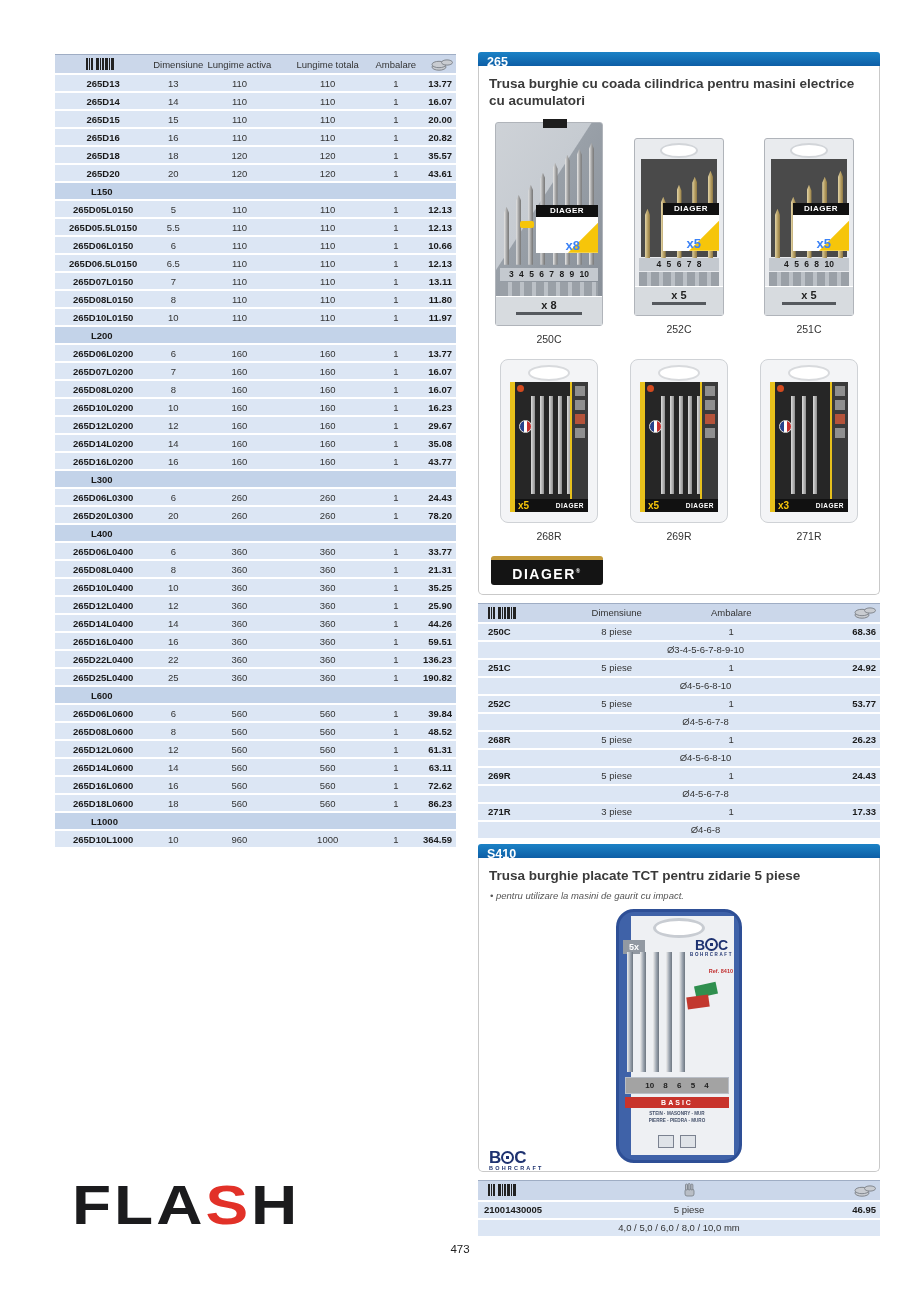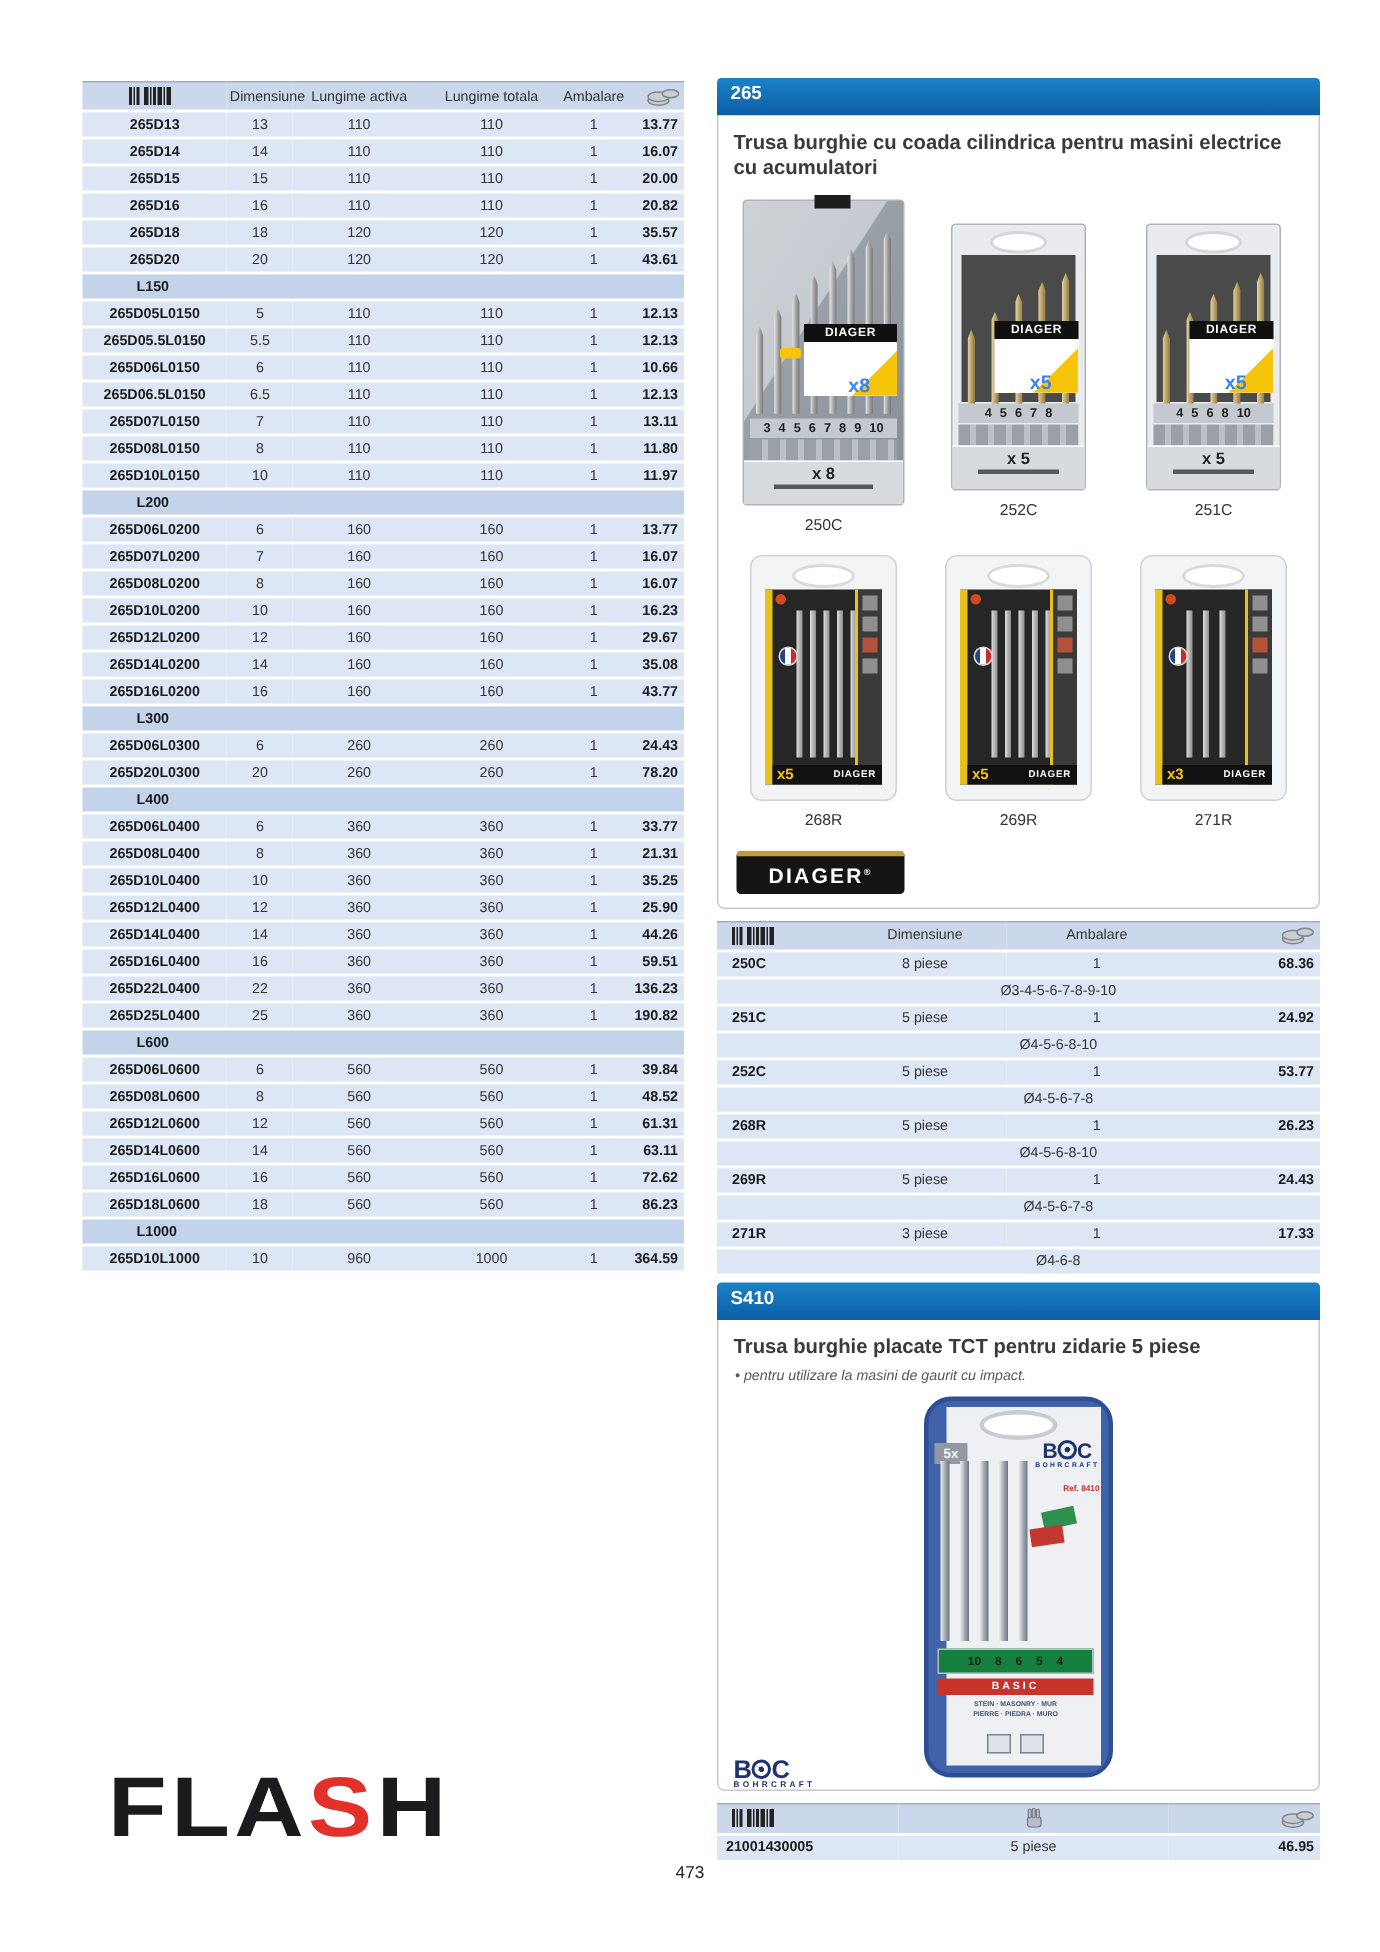--- a/index.html
+++ b/index.html
@@ -15,21 +15,21 @@
   table.ptable td.price{font-weight:bold;color:#1a1a1a;text-align:right;padding-right:4px;}
   table.ptable td.sect{background:#c3d3e9;font-weight:bold;text-align:left;padding-left:36px;color:#1a1a1a;}
   table.ptable td.dia{text-align:center;}
   .bc-icon svg,.coin-icon svg,.hand-icon svg{vertical-align:middle;}
 
   
   #left-wrap{position:absolute;left:55px;top:52px;width:401px;}
 
   
   #right-col{position:absolute;left:478px;top:52px;width:402px;}
-  .sec-bar{height:25px;line-height:21px;background:linear-gradient(#1b82c6,#0d5ea6);
+  .sec-bar{height:14px;line-height:21px;background:linear-gradient(#1b82c6,#0d5ea6);
            color:#fff;font-weight:bold;font-size:12.5px;padding-left:9px;
            border-radius:3px 3px 0 0;}
   .sec-box{background:#fff;border:1px solid #c9c9c9;border-top:none;
            border-radius:0 0 5px 5px;padding:8px 8px 6px 8px;}
   .sec-title{font-size:13.5px;font-weight:bold;color:#3a3a3a;line-height:1.25;margin:2px 0 0 2px;}
   .bullet{font-size:9.5px;font-style:italic;color:#555;margin:5px 0 0 3px;}
 
   .p-grid{display:grid;grid-template-columns:1fr 1fr 1fr;column-gap:6px;margin-top:12px;}
   .p-cell{text-align:center;}
   .caption{font-size:10.5px;color:#333;margin-top:7px;}
@@ -114,21 +114,21 @@
   .boc-sub{color:#1e3270;font-size:4.5px;letter-spacing:1.6px;font-weight:bold;}
   .bocpack .brand{position:absolute;right:6px;top:26px;text-align:center;}
   .bocpack .ref{position:absolute;right:6px;top:56px;color:#c22f2f;font-size:5.5px;font-weight:bold;}
   .bocpack .brick{position:absolute;width:22px;height:12px;}
   .bocpack .brick.g{right:22px;top:72px;background:#2f8f4e;transform:rotate(-12deg);}
   .bocpack .brick.r{right:30px;top:84px;background:#c2382e;transform:rotate(-8deg);}
   .bocpack .pbits{position:absolute;left:8px;top:40px;width:58px;bottom:88px;
                   display:flex;justify-content:space-between;}
   .bocpack .pbit{width:6px;height:100%;background:linear-gradient(90deg,#eee,#97a0ab 60%,#6d7challenge); 
                  background:linear-gradient(90deg,#eee,#97a0ab 60%,#6d7680);}
-  .bocpack .pnums{position:absolute;left:6px;right:10px;bottom:66px;height:15px;background:#15803d;
+  .bocpack .pnums{position:absolute;left:6px;right:10px;bottom:66px;height:15px;background:#a3a3a3;
                   border:1px solid #b9bec6;color:#222;font-size:8px;font-weight:bold;line-height:15px;
                   text-align:center;word-spacing:7px;}
   .bocpack .basic{position:absolute;left:6px;right:10px;bottom:52px;height:11px;background:#c8332b;
                   color:#fff;font-size:7px;font-weight:bold;letter-spacing:2px;line-height:11px;text-align:center;}
   .bocpack .tline{position:absolute;left:6px;right:10px;font-size:4.6px;color:#44506a;font-weight:bold;
                   text-align:center;}
   .bocpack .icons{position:absolute;left:6px;right:10px;bottom:8px;text-align:center;}
   .bocpack .ibox{display:inline-block;width:14px;height:11px;border:1px solid #7b8290;margin:0 3px;background:#dfe3e8;}
   .boclogo{position:absolute;left:2px;bottom:-6px;text-align:left;}
   .boclogo .boc-name{font-size:17px;}
@@ -858,19 +858,22 @@
                 </svg>
           </span></th>
         </tr>
       </thead>
       <tbody>
         <tr>
           <td class="code" style="text-align:left;padding-left:6px;">21001430005</td>
           <td>5 piese</td>
           <td class="price">46.95</td>
         </tr>
+        <tr>
+          <td colspan="3" class="dia">4,0 / 5,0 / 6,0 / 8,0 / 10,0 mm</td>
+        </tr>
       </tbody>
     </table>
   </div>
 </div>
 
 <div id="flash"><span>FLA</span><span class="red">S</span><span>H</span></div>
 <div id="pageno">473</div>
 
 </body></html>

